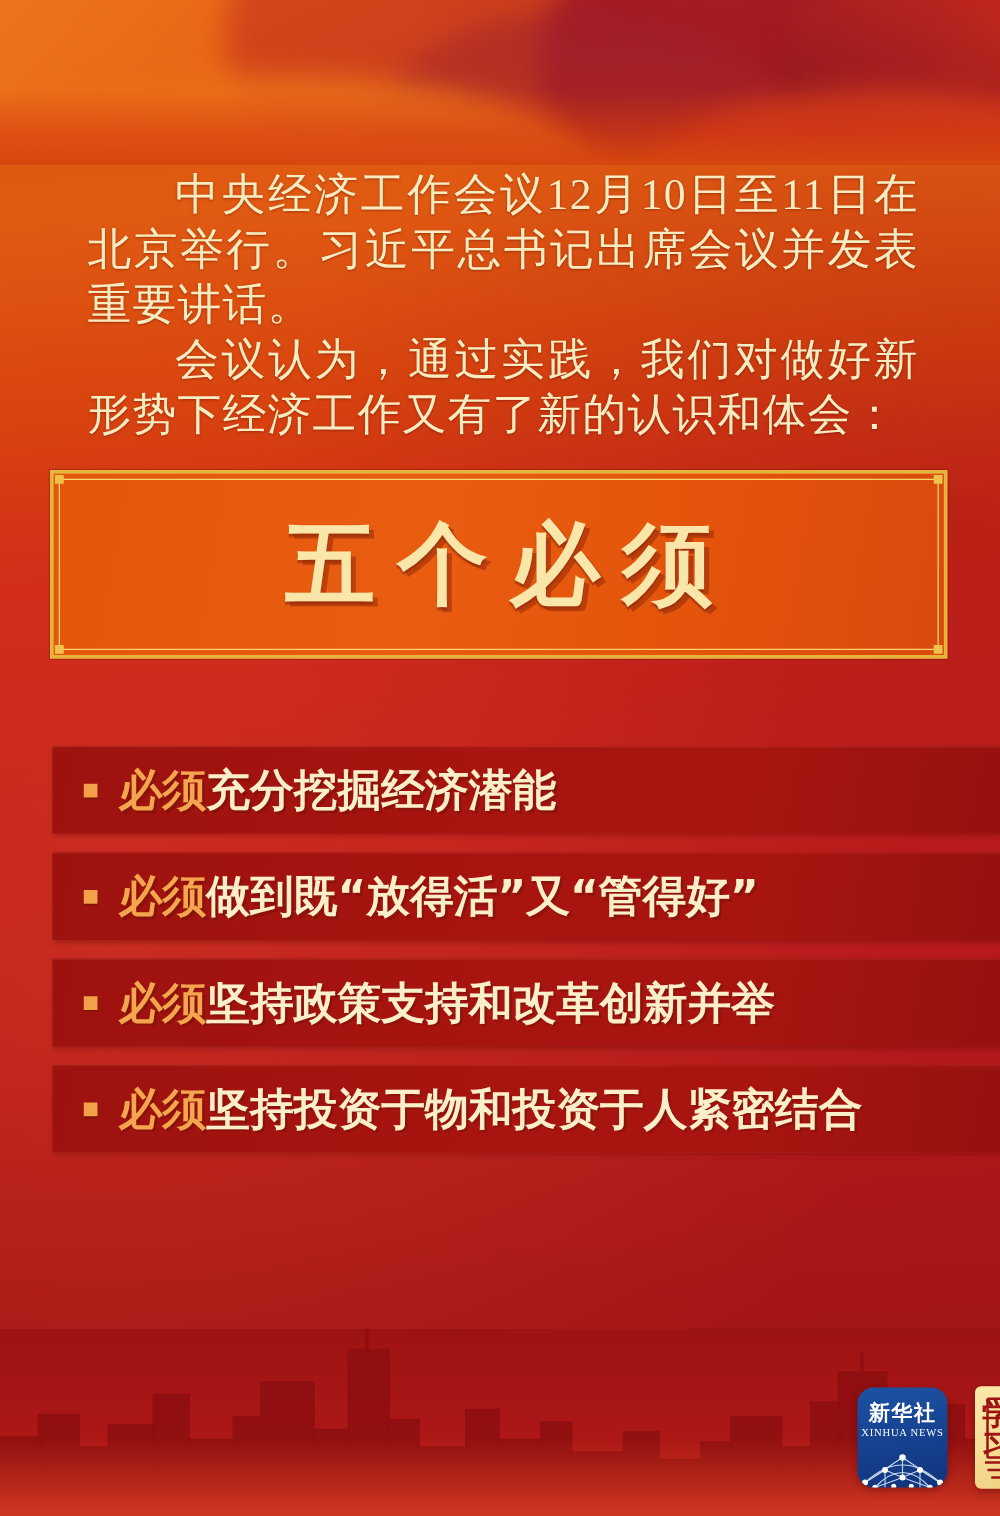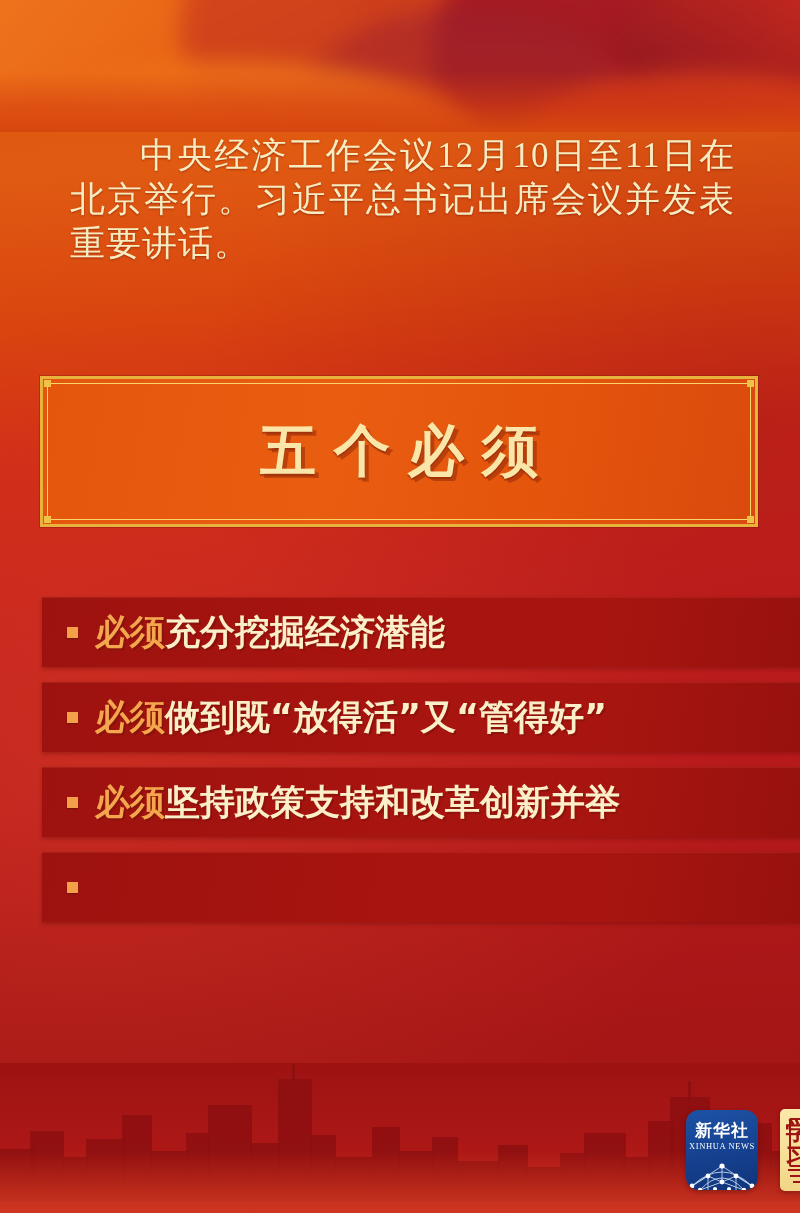--- a/index.html
+++ b/index.html
@@ -67,21 +67,21 @@
     position:absolute;left:4px;top:4px;right:4px;bottom:4px;
     border:1px solid #f5d徽;
     border:1px solid #f7d56a;
   }
   .plaque .corner{position:absolute;width:7px;height:7px;background:#f0c24a;}
   .c-tl{left:1px;top:1px;} .c-tr{right:1px;top:1px;}
   .c-bl{left:1px;bottom:1px;} .c-br{right:1px;bottom:1px;}
   .plaque .title{
     position:absolute;inset:0;display:flex;align-items:center;justify-content:center;
     font-family:"DejaVu Serif", serif;
-    font-size:56px;font-weight:700;letter-spacing:18px;text-indent:18px;
+    font-size:72px;font-weight:700;letter-spacing:18px;text-indent:18px;
     color:#fae6a8;
     text-shadow:4px 4px 0 rgba(150,42,10,.55), 0 2px 1px rgba(120,30,8,.5);
   }
 
   
   .bars{position:absolute;left:42px;top:578px;width:772px;margin-top:19px;}
   .bar{
     position:relative;height:70px;margin-bottom:15px;
     background:linear-gradient(100deg,#9d120f 0%,#a8140f 45%,#a81510 72%,#96110e 100%);
     box-shadow:inset 0 1px 0 rgba(255,160,120,.10), 0 2px 4px rgba(90,8,6,.35);
@@ -152,20 +152,21 @@
     <div class="f f3"></div>
     <div class="f f4"></div>
     <div class="f f5"></div>
     <div class="f f6"></div>
     <div class="f f7"></div>
     <div class="fade"></div>
   </div>
 
   <div class="intro">
     <p>中央经济工作会议12月10日至11日在北京举行。习近平总书记出席会议并发表重要讲话。</p>
+    <p>会议认为，通过实践，我们对做好新形势下经济工作又有了新的认识和体会：</p>
   </div>
 
   <div class="plaque">
     <div class="inner"></div>
     <div class="corner c-tl"></div>
     <div class="corner c-tr"></div>
     <div class="corner c-bl"></div>
     <div class="corner c-br"></div>
     <div class="title">五个必须</div>
   </div>
@@ -178,20 +179,21 @@
     <div class="bar">
       <span class="dot"></span>
       <span class="txt"><span class="hl">必须</span><span>做到既“放得活”又“管得好”</span></span>
     </div>
     <div class="bar">
       <span class="dot"></span>
       <span class="txt"><span class="hl">必须</span><span>坚持政策支持和改革创新并举</span></span>
     </div>
     <div class="bar">
       <span class="dot"></span>
+      <span class="txt"><span class="hl">必须</span><span>坚持投资于物和投资于人紧密结合</span></span>
     </div>
   </div>
 
   <div class="skyline">
     <div class="sky"></div>
 
     <div class="b" style="left:-10px;bottom:12px;width:46px;height:52px;"></div>
     <div class="b" style="left:30px;bottom:12px;width:34px;height:70px;"></div>
     <div class="b" style="left:62px;bottom:12px;width:26px;height:44px;"></div>
     <div class="b" style="left:86px;bottom:12px;width:40px;height:62px;"></div>

